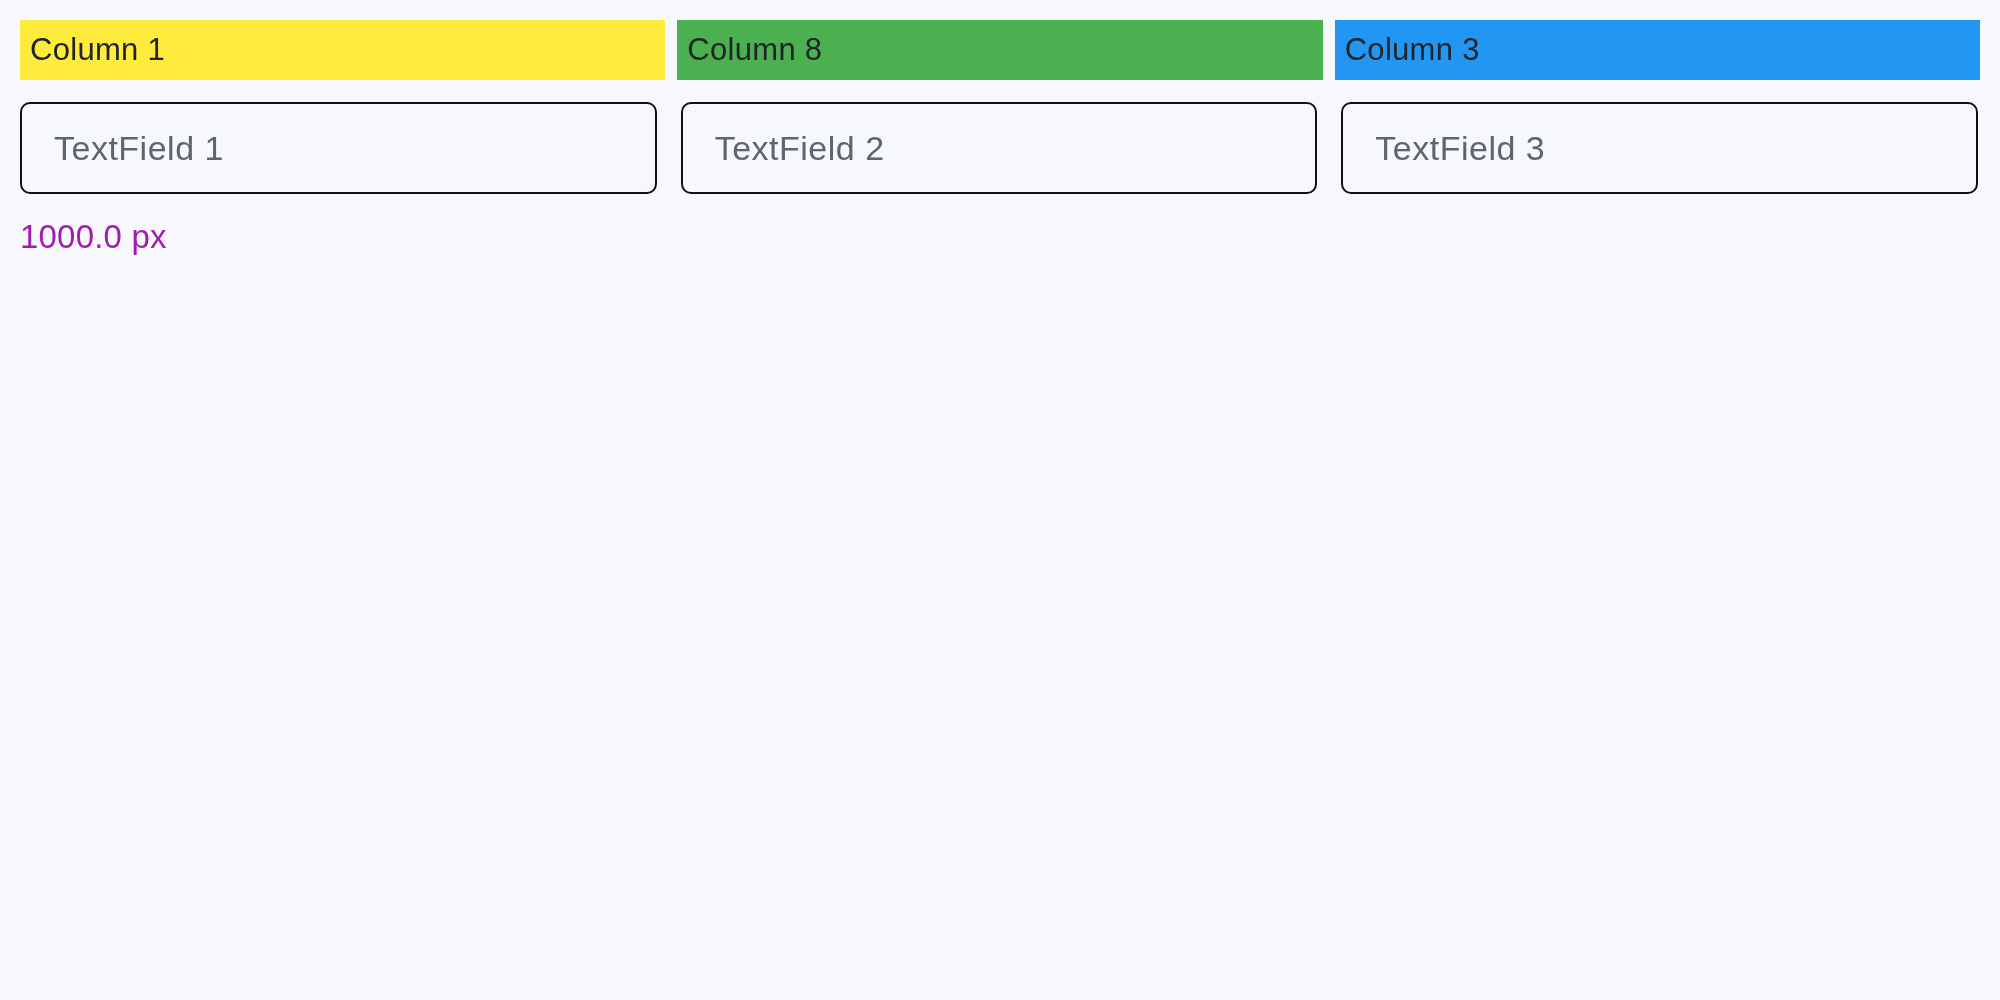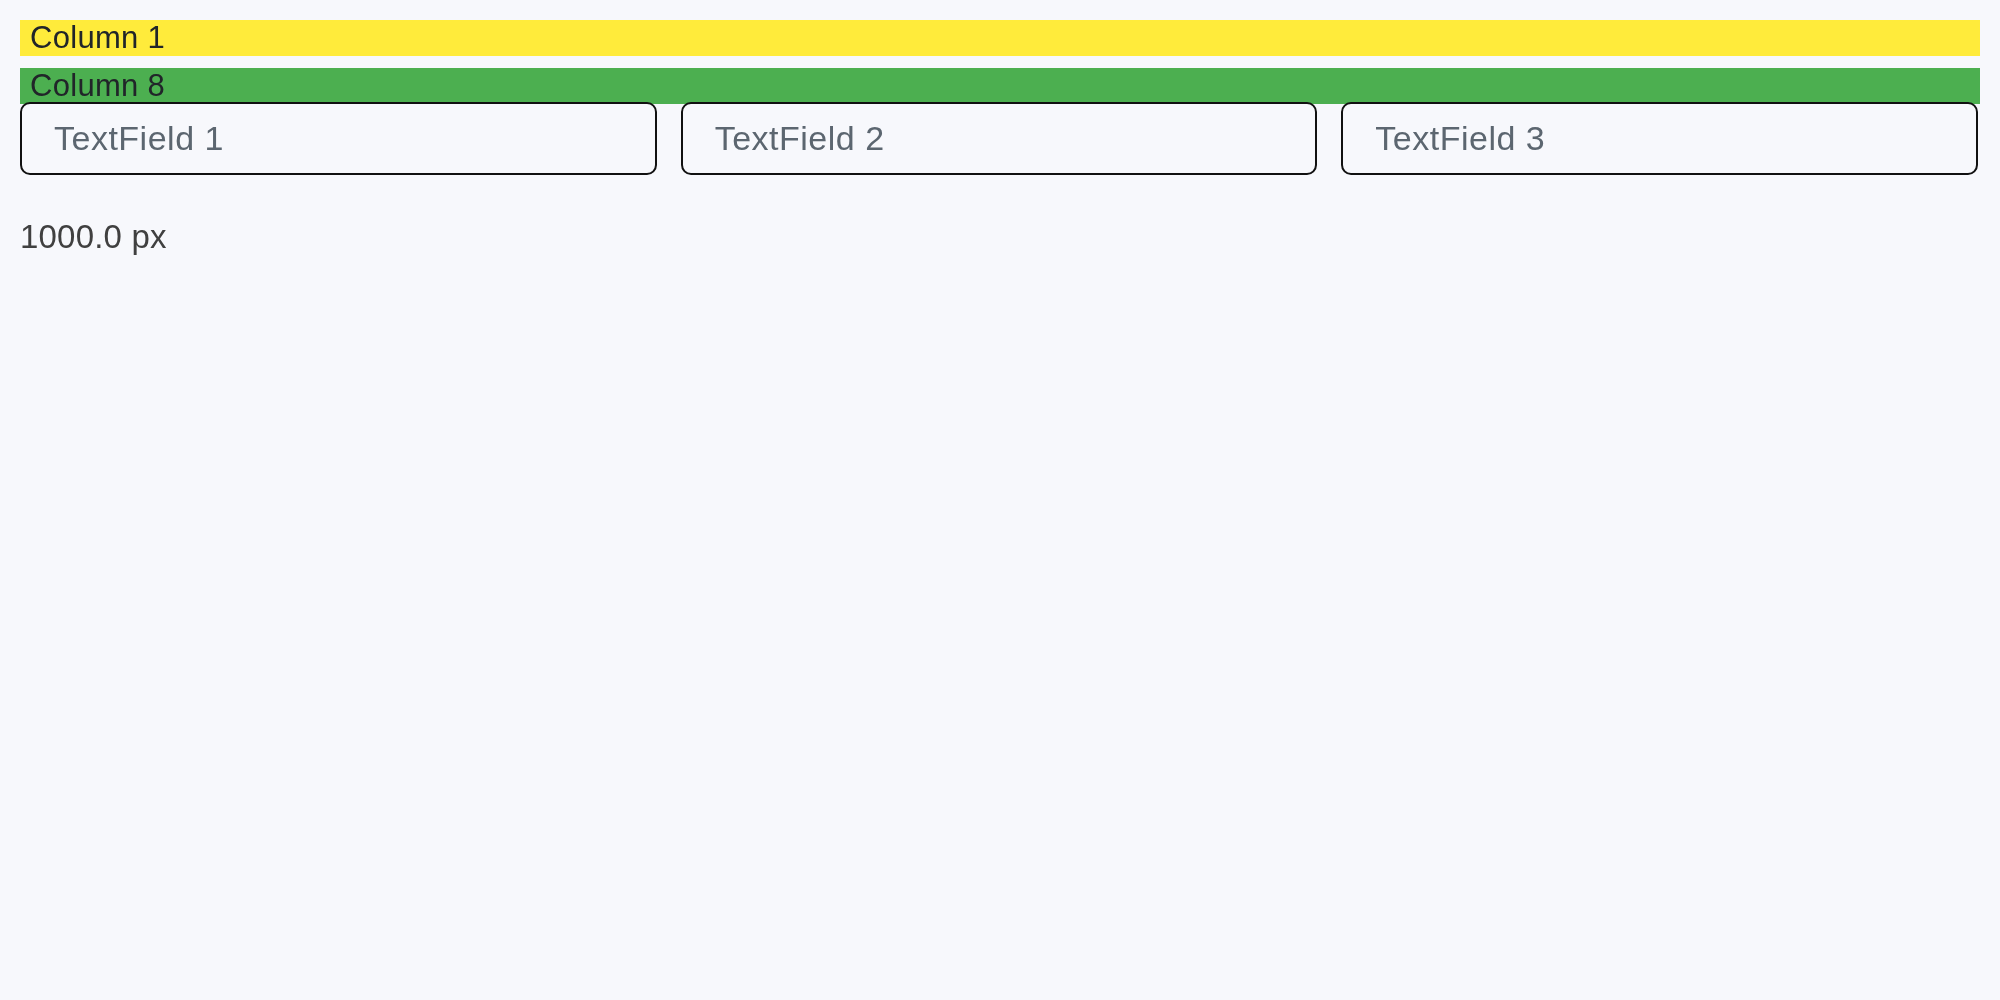--- a/index.html
+++ b/index.html
@@ -12,21 +12,20 @@
     background: #F7F8FC;
     font-family: "Liberation Sans", sans-serif;
     overflow: hidden;
     box-sizing: border-box;
   }
   .columns-row {
     display: flex;
     gap: 12px;
     margin: 20px 20px 16px 20px;
     height: 60px;
-    flex-direction: column;
   }
   .column-block {
     flex: 1 1 0;
     display: flex;
     align-items: center;
     padding-left: 10px;
     box-sizing: border-box;
   }
   .column-label {
     font-size: 31px;
@@ -34,53 +33,56 @@
     color: #212529;
   }
   .fields-row {
     display: flex;
     gap: 24px;
     margin: 22px 22px 0 20px;
     height: 92px;
   }
   .text-field {
     flex: 1 1 0;
-    height: 73px;
+    height: 92px;
     box-sizing: border-box;
     border: 2.5px solid #111111;
     border-radius: 10px;
     background: transparent;
     padding: 0 0 0 32px;
     font-family: "Liberation Sans", sans-serif;
     font-size: 34px;
     letter-spacing: 0.5px;
     color: #212529;
     outline: none;
   }
   .text-field::placeholder {
     color: #5C6670;
     opacity: 1;
   }
   .size-label {
     margin: 24px 20px 0 20px;
     font-size: 33px;
     letter-spacing: 0.2px;
-    color: #404040;
+    color: #a21caf;
   }
 </style>
 </head>
 <body style="background-color: rgb(247, 248, 252);">
 
 <div class="columns-row">
   <div class="column-block" style="background-color: rgb(255, 235, 59);">
     <span class="column-label">Column 1</span>
   </div>
   <div class="column-block" style="background-color: rgb(76, 175, 80);">
     <span class="column-label">Column 8</span>
   </div>
+  <div class="column-block" style="background-color: rgb(33, 150, 243);">
+    <span class="column-label">Column 3</span>
+  </div>
 </div>
 
 <div class="fields-row">
   <input class="text-field" type="text" placeholder="TextField 1" style="">
   <input class="text-field" type="text" placeholder="TextField 2" style="">
   <input class="text-field" type="text" placeholder="TextField 3" style="">
 </div>
 
 <div class="size-label">1000.0 px</div>
 

